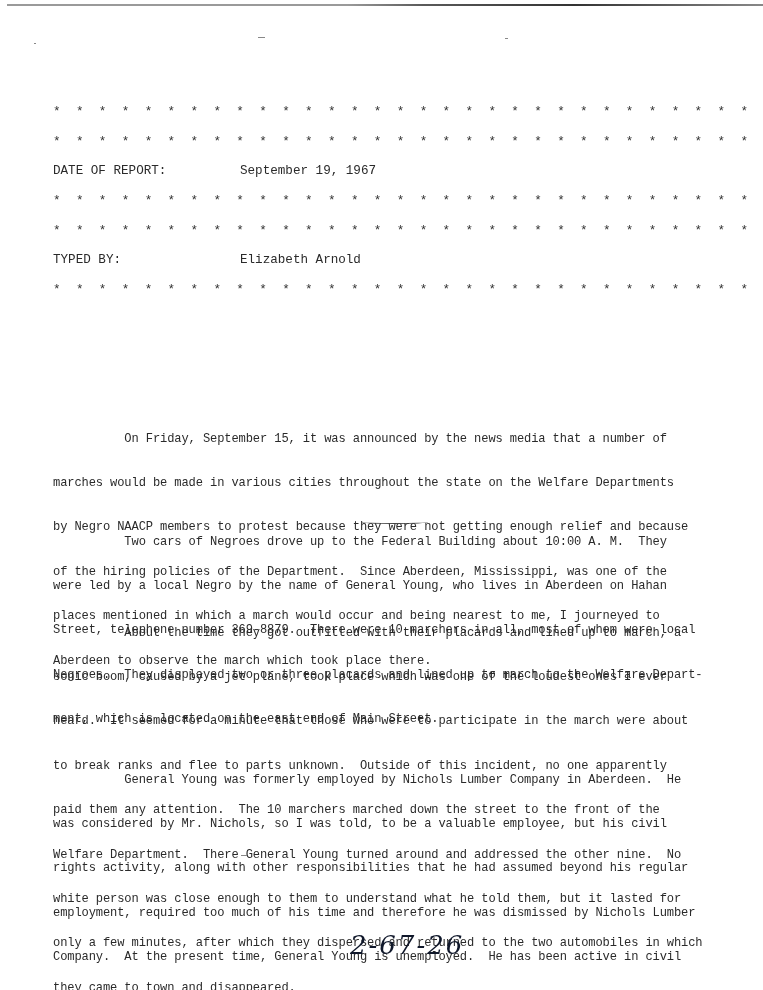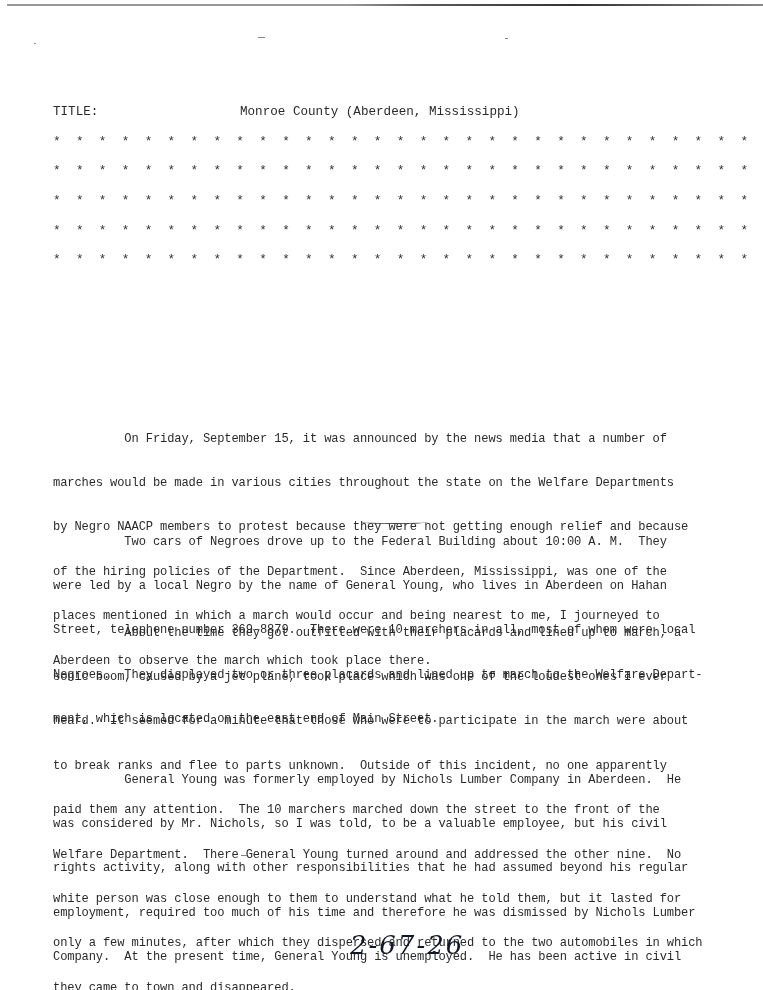--- a/index.html
+++ b/index.html
@@ -83,25 +83,26 @@
   </style>
 </head>
 <body>
 
 <div class="scan-edge"></div>
 <div class="speck" style="left:258px;top:37px;width:7px;height:1px;"></div>
 <div class="speck" style="left:34px;top:43px;width:2px;height:1px;"></div>
 <div class="speck" style="left:505px;top:38px;width:3px;height:1px;"></div>
 
 <div class="header-block">
-  <div class="field-row"><span class="field-label">TITLE:</span><span>Monroe County (Aberdeen, Mississippi)</span></div>
   <div class="stars">* * * * * * * * * * * * * * * * * * * * * * * * * * * * * * * * * * * * * * * * * * * * *</div>
   <div class="stars">* * * * * * * * * * * * * * * * * * * * * * * * * * * * * * * * * * * * * * * * * * * * *</div>
+  <div class="field-row"><span class="field-label">DATE OF REPORT:</span><span>September 19, 1967</span></div>
   <div class="stars">* * * * * * * * * * * * * * * * * * * * * * * * * * * * * * * * * * * * * * * * * * * * *</div>
   <div class="stars">* * * * * * * * * * * * * * * * * * * * * * * * * * * * * * * * * * * * * * * * * * * * *</div>
+  <div class="field-row"><span class="field-label">TYPED BY:</span><span>Elizabeth Arnold</span></div>
   <div class="stars">* * * * * * * * * * * * * * * * * * * * * * * * * * * * * * * * * * * * * * * * * * * * *</div>
 </div>
 
 <div class="para p1">
   <div>          On Friday, September 15, it was announced by the news media that a number of</div>
   <div>marches would be made in various cities throughout the state on the Welfare Departments</div>
   <div>by Negro NAACP members to protest because they were not getting enough relief and because</div>
   <div>of the hiring policies of the Department.  Since Aberdeen, Mississippi, was one of the</div>
   <div>places mentioned in which a march would occur and being nearest to me, I journeyed to</div>
   <div>Aberdeen to observe the march which took place there.</div>

